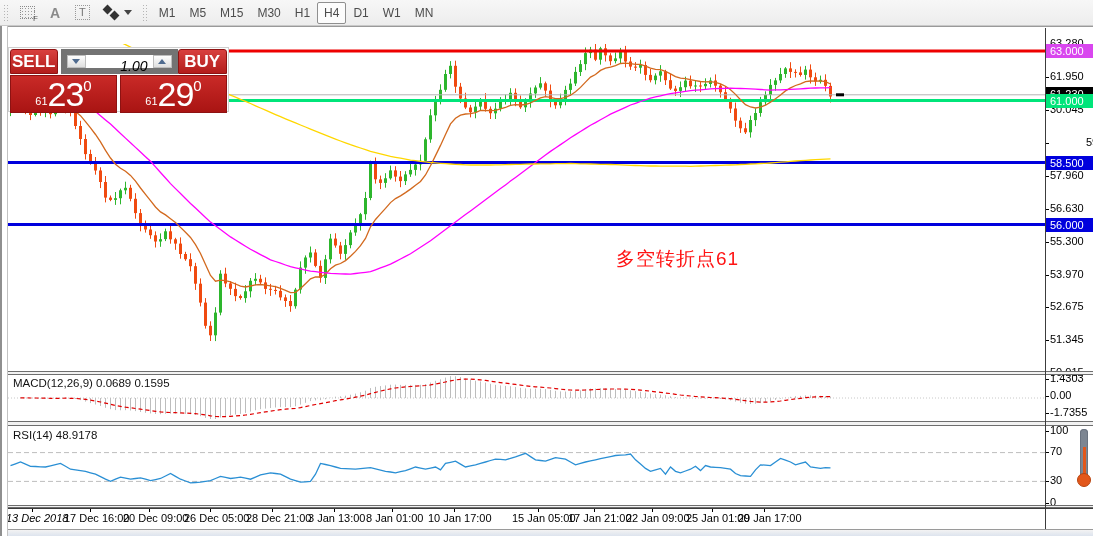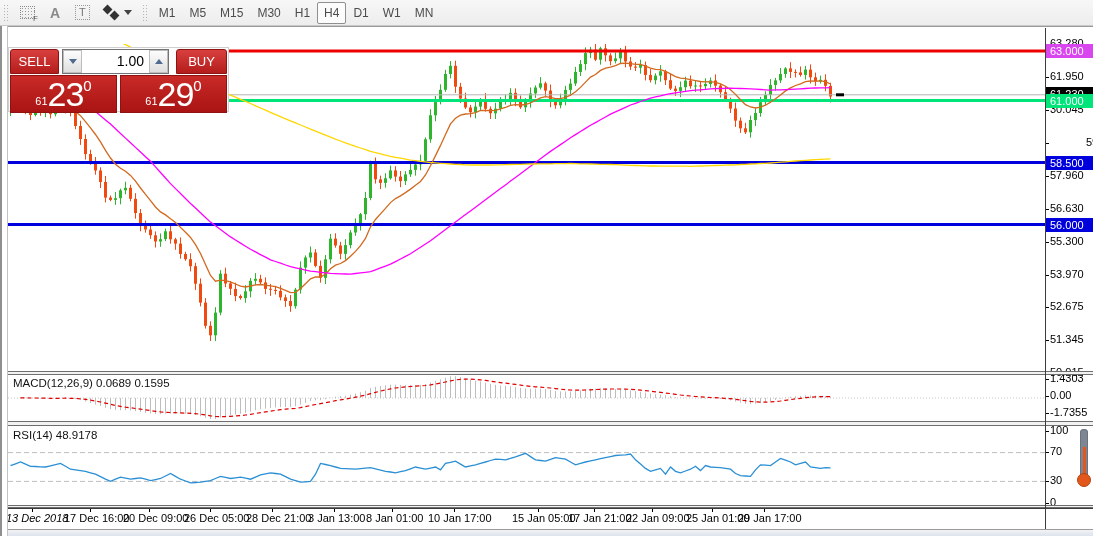--- a/index.html
+++ b/index.html
@@ -51,26 +51,26 @@
   .chart-title { position:absolute; left:12px; top:30px; font-size:12px; color:#111;
     z-index:20; display:flex; align-items:center; gap:6px; white-space:nowrap; }
   .tri-up { width:0; height:0; border-left:5px solid transparent; border-right:5px solid transparent;
     border-bottom:7px solid #222; }
   .pane-label { position:absolute; left:13px; font-size:11.5px; color:#111; z-index:20; white-space:nowrap; }
 
   
   .trade-panel { position:absolute; left:8px; top:47px; width:221px; height:65px; z-index:35;
     background:#fdfdfd; border:1px solid #cfcfcf; padding:1px; }
   .tp-row1 { display:flex; height:25px; }
-  .btn-red { background:linear-gradient(#d8403e,#b31d1b); color:#fff; font-size:13px;
+  .btn-red { background:linear-gradient(#d8403e,#b31d1b); color:#fff; font-size:17px;
     display:flex; align-items:center; justify-content:center;
-    border:1px solid #8e1212; border-radius:3px 3px 0 0; }
+    border:1px solid #8e1212; border-radius:3px 3px 0 0;font-weight:bold; }
   .sell-btn { width:49px; }
   .buy-btn  { width:51px; margin-left:auto; }
-  .vol-group { display:flex; margin-left:3px; border:1px solid #737373; height:25px; }
+  .vol-group { display:flex; margin-left:3px; border:6px solid #737373; height:25px;font-style:italic; }
   .vol-step { width:19px; background:linear-gradient(#fdfdfd,#dfdfdf); display:flex;
     align-items:center; justify-content:center; border:1px solid #bdbdbd; }
   .vol-step .up { width:0;height:0;border-left:4px solid transparent;border-right:4px solid transparent;
     border-bottom:5px solid #4f6b8f; }
   .vol-step .down { width:0;height:0;border-left:4px solid transparent;border-right:4px solid transparent;
     border-top:5px solid #4f6b8f; }
   .vol-field { width:67px; background:#fff; font-size:14px; color:#000; text-align:right;
     padding:3px 5px 0 0; }
   .tp-row2 { display:flex; height:38px; margin-top:1px; gap:3px; }
   .price-box { flex:1; background:linear-gradient(#c92a27,#a91413); border:1px solid #8e1212;
@@ -507,20 +507,21 @@
     <g clip-path="url(#cpR)">
       <line x1="8" y1="452.6" x2="1045" y2="452.6" stroke="#bdbdbd" stroke-dasharray="5,3"></line>
       <line x1="8" y1="481.4" x2="1045" y2="481.4" stroke="#bdbdbd" stroke-dasharray="5,3"></line>
       <path d="M10.5 465.6L15.5 463.8L20.5 462.0L25.5 464.1L30.5 466.3L35.5 466.5L40.5 466.8L45.5 467.0L50.5 465.8L55.5 464.6L60.5 463.4L65.5 466.3L70.5 469.2L75.5 469.9L80.5 470.6L85.5 471.3L90.5 472.8L95.5 474.2L100.5 476.7L105.5 479.2L110.5 481.4L115.5 479.2L120.5 477.1L125.5 478.2L130.5 479.2L135.5 478.5L140.5 477.8L145.5 479.2L150.5 480.7L155.5 479.6L160.5 478.5L165.5 476.0L170.5 473.5L175.5 476.4L180.5 479.2L185.5 481.0L190.5 482.8L195.5 482.5L200.5 482.1L205.5 481.4L210.5 480.7L215.5 478.5L220.5 476.4L225.5 477.4L230.5 478.5L235.5 477.8L240.5 477.1L245.5 478.2L250.5 479.2L255.5 477.1L260.5 474.9L265.5 473.8L270.5 472.8L275.5 473.5L280.5 474.2L285.5 476.7L290.5 479.2L295.5 480.7L300.5 482.1L305.5 481.8L310.5 481.4L315.5 474.2L320.5 463.4L325.5 464.5L330.5 465.6L335.5 467.0L340.5 468.4L345.5 468.7L350.5 468.9L355.5 469.2L360.5 468.7L365.5 468.2L370.5 467.7L375.5 468.9L380.5 470.1L385.5 471.3L390.5 472.0L395.5 472.8L400.5 471.7L405.5 470.6L410.5 468.8L415.5 467.0L420.5 468.1L425.5 469.2L430.5 468.1L435.5 467.0L440.5 469.9L445.5 463.4L450.5 462.3L455.5 461.2L460.5 464.1L465.5 467.0L470.5 465.9L475.5 464.8L480.5 463.4L485.5 462.0L490.5 460.5L495.5 459.1L500.5 459.4L505.5 459.8L510.5 458.4L515.5 456.9L520.5 455.1L525.5 453.3L530.5 456.6L535.5 459.8L540.5 460.5L545.5 461.2L550.5 459.4L555.5 457.6L560.5 458.4L565.5 459.1L570.5 462.0L575.5 464.8L580.5 463.4L585.5 462.0L590.5 460.9L595.5 459.8L600.5 458.7L605.5 457.6L610.5 456.6L615.5 455.5L620.5 455.1L625.5 454.8L630.5 454.0L635.5 459.8L640.5 464.1L645.5 468.4L650.5 471.3L655.5 469.9L660.5 468.4L665.5 474.2L670.5 467.0L675.5 471.3L680.5 472.8L685.5 471.0L690.5 469.2L695.5 466.3L700.5 470.6L705.5 465.6L710.5 467.0L715.5 467.4L720.5 467.7L725.5 468.4L730.5 469.2L735.5 473.5L740.5 475.6L745.5 476.0L750.5 476.4L755.5 469.9L760.5 464.8L765.5 465.2L770.5 465.6L775.5 462.0L780.5 458.4L785.5 460.2L790.5 462.0L795.5 464.8L800.5 463.4L805.5 462.0L810.5 467.0L815.5 467.7L820.5 468.4L825.5 467.7L830.5 467.8" stroke="#2a8fd4" fill="none" stroke-width="1.3"></path>
     </g>
   </svg>
 
 <div class="overlays">
   <div class="pane-label" style="top:377px;">MACD(12,26,9) 0.0689 0.1595</div>
   <div class="pane-label" style="top:429px;">RSI(14) 48.9178</div>
+  <div class="annotation">多空转折点61</div>
   <div id="gen-labels">
       <div class="axlabel" style="top: 37px;">63.280</div>
       <div class="axtick" style="top: 44px;"></div>
       <div class="axlabel" style="top: 70px;">61.950</div>
       <div class="axtick" style="top: 77px;"></div>
       <div class="axlabel" style="top: 103px;">30.045</div>
       <div class="axtick" style="top: 110px;"></div>
       <div class="axlabel" style="top: 136px; padding-left: 36px;">59.290</div>
       <div class="axtick" style="top: 143px;"></div>
       <div class="axlabel" style="top: 169px;">57.960</div>

